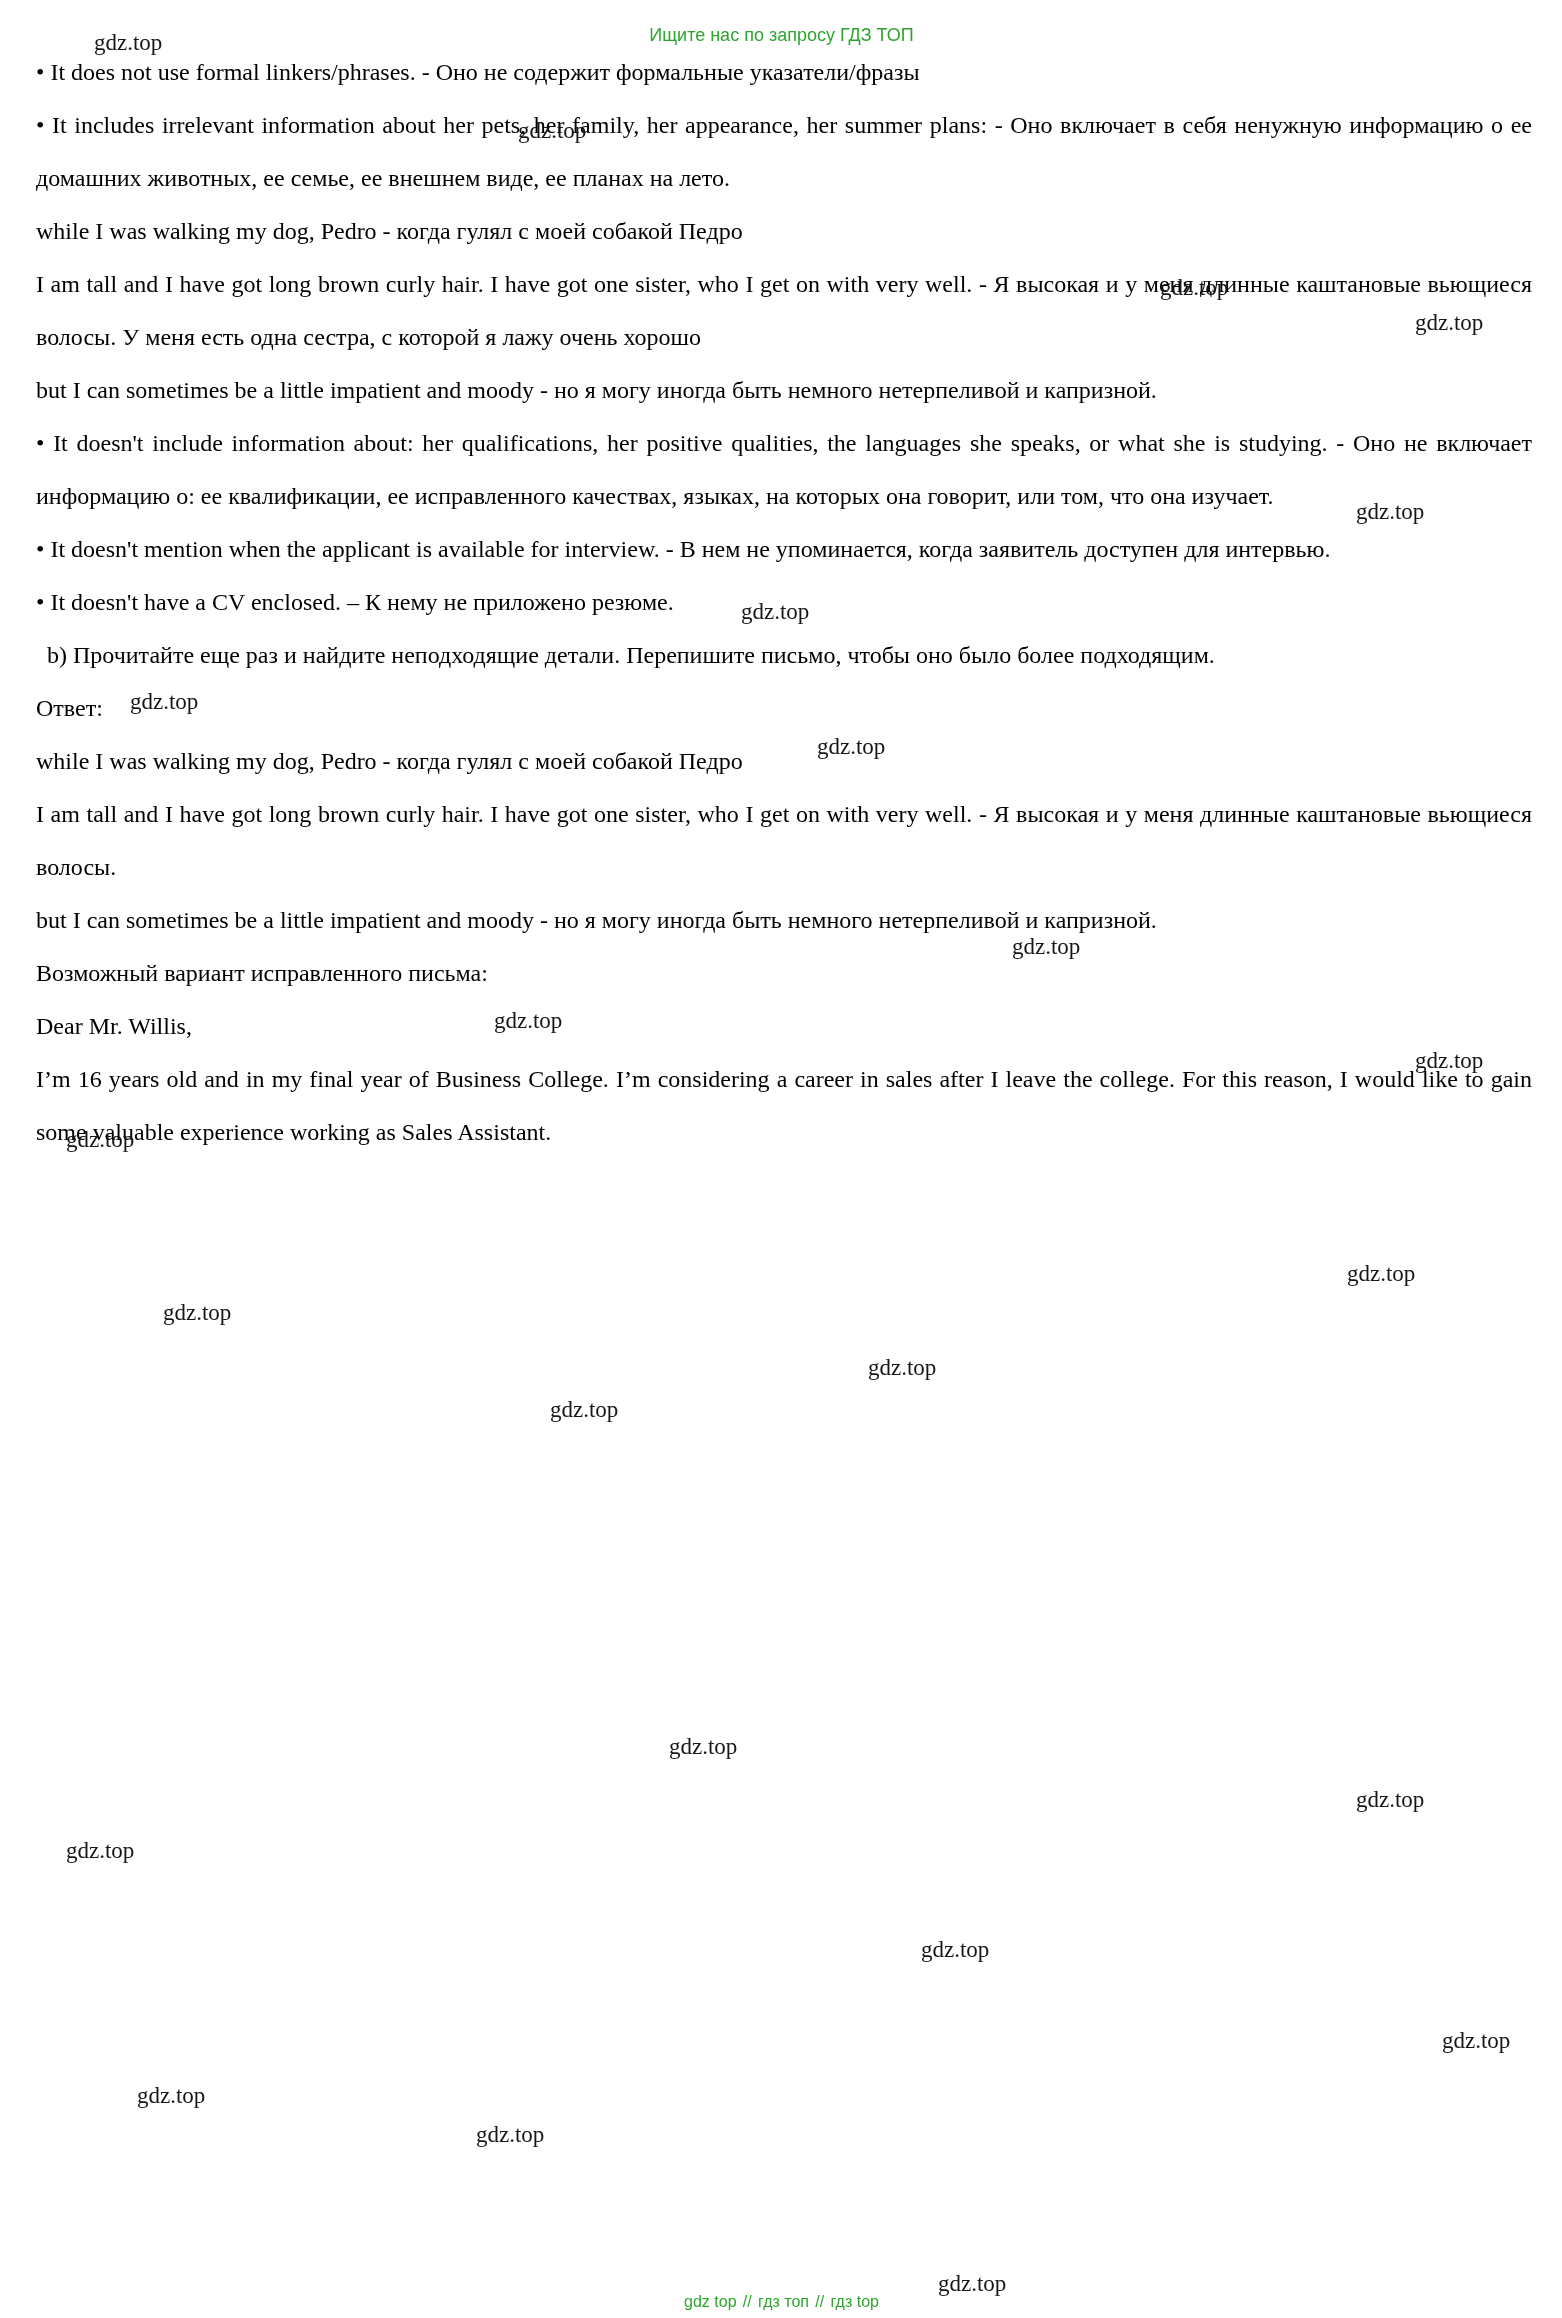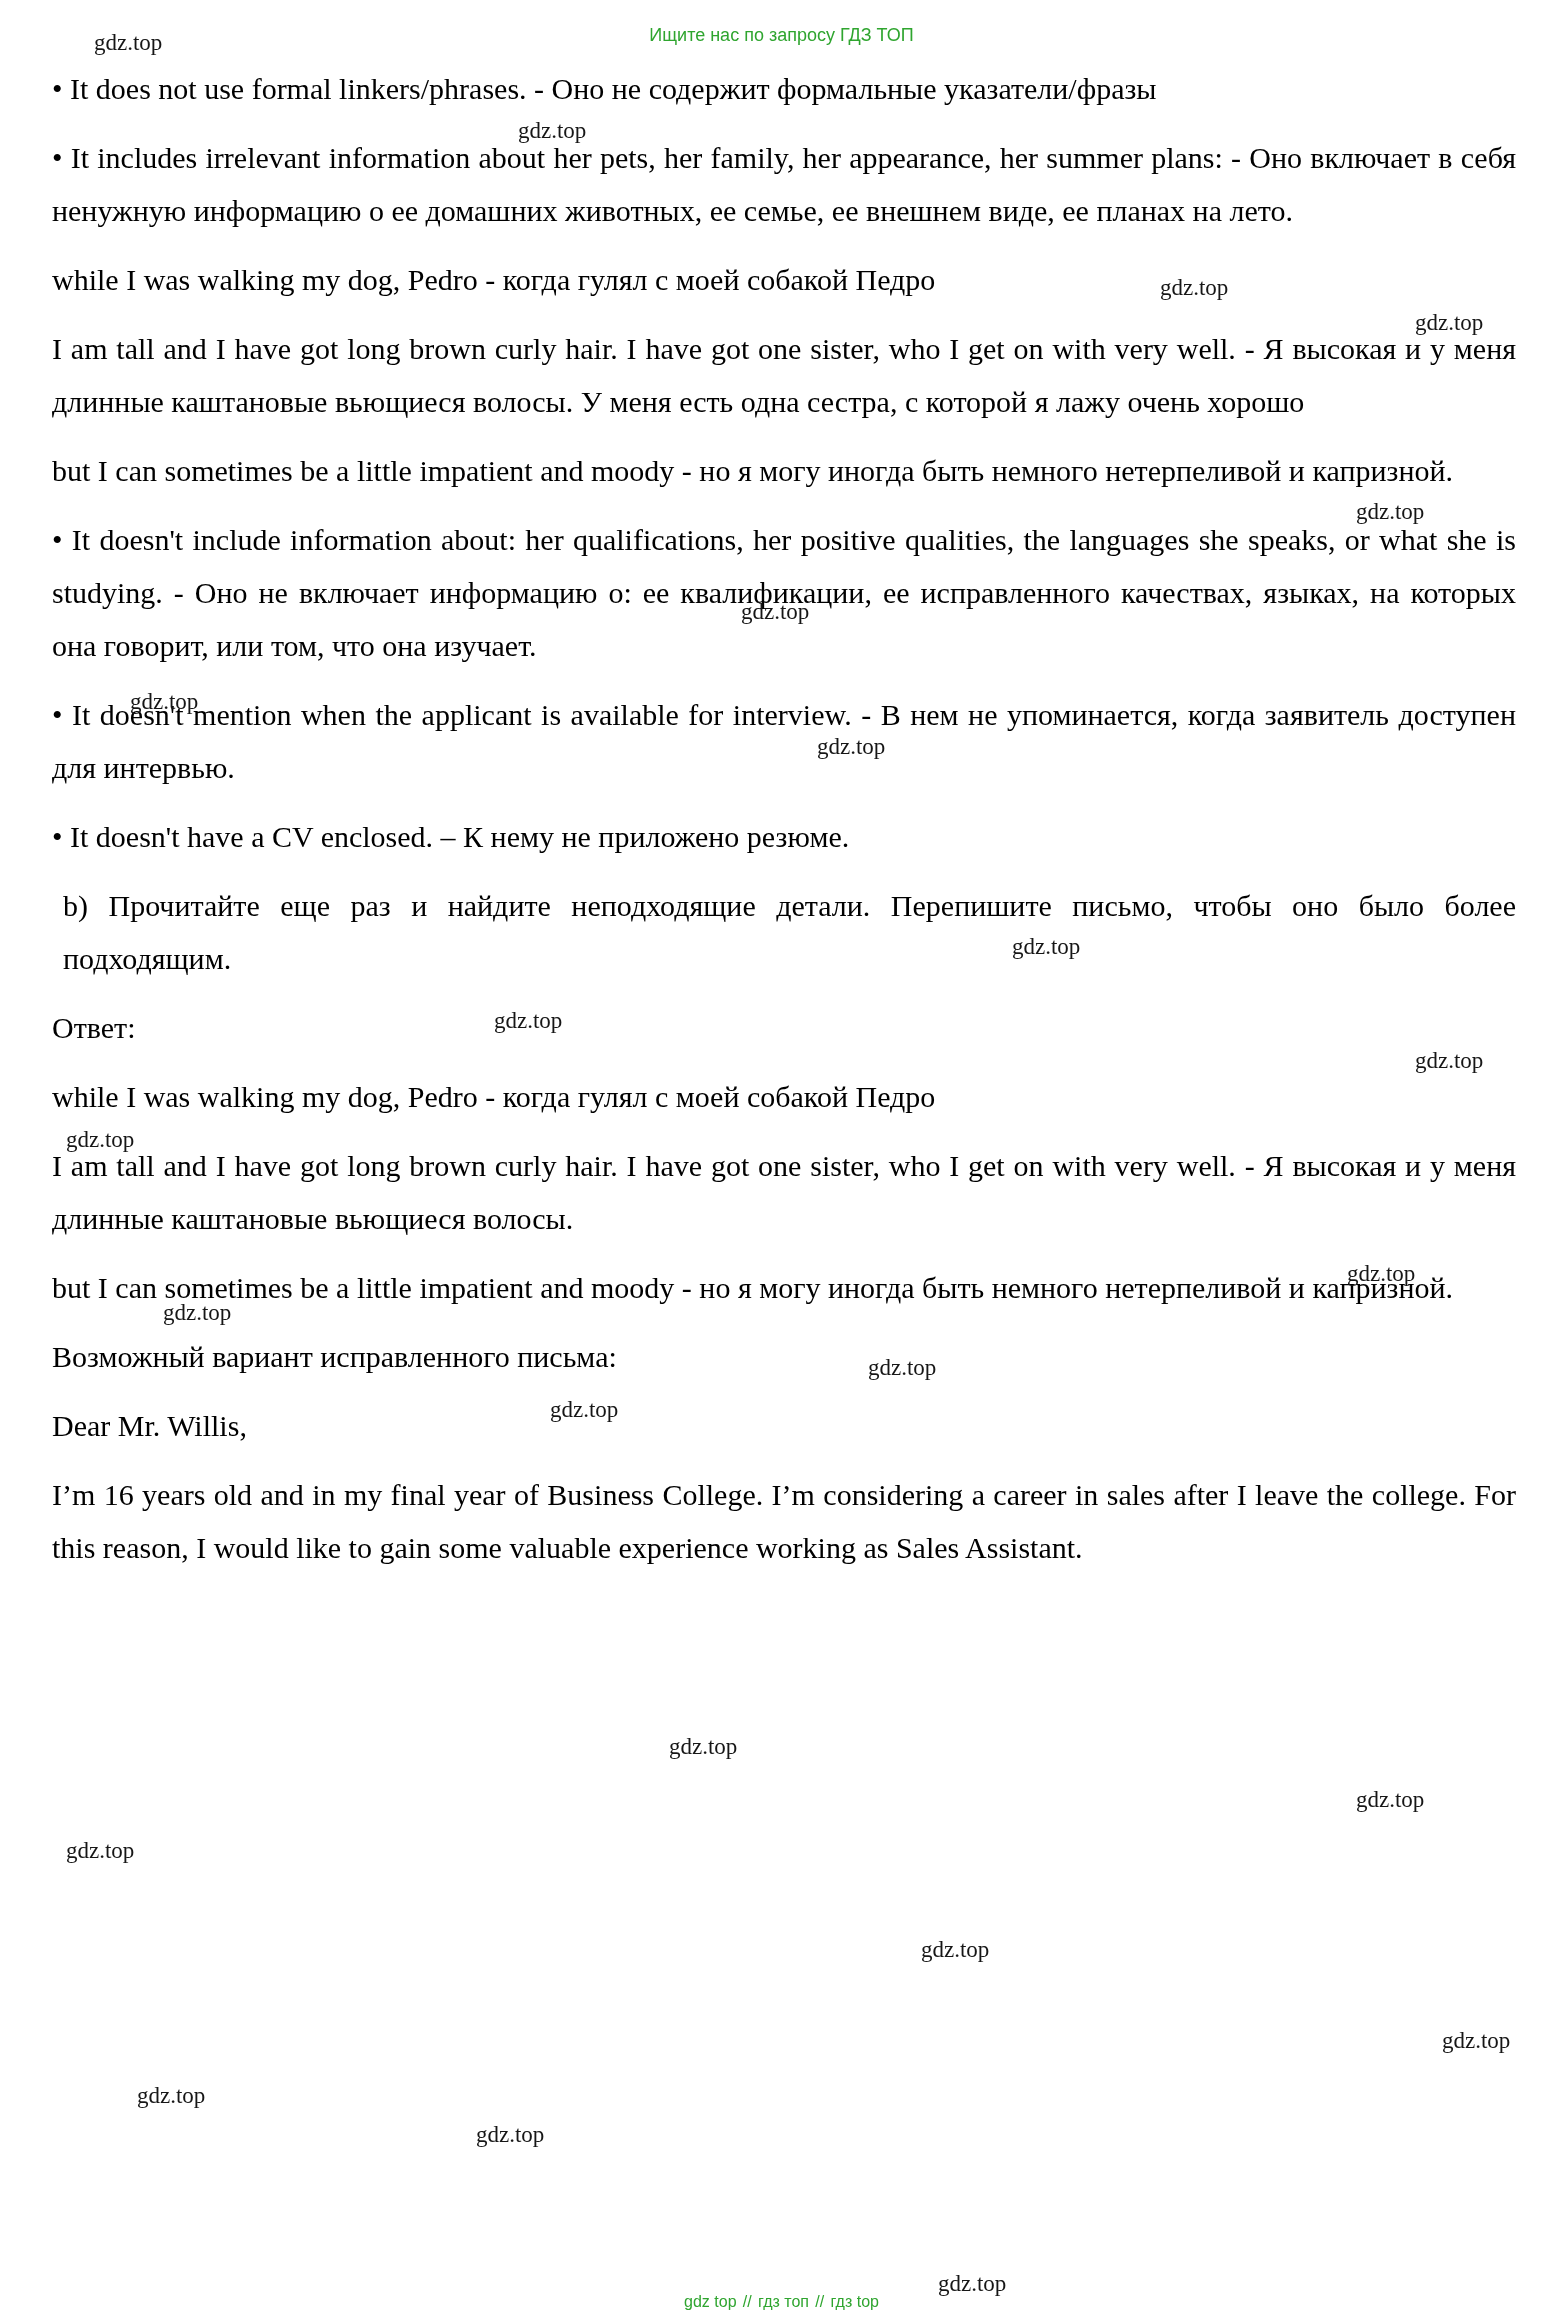--- a/index.html
+++ b/index.html
@@ -26,22 +26,22 @@
     color: #2fa52f;
     z-index: 3;
     margin-top: 20px;
   }
   .content {
     position: relative;
     padding: 46px 31px 0 36px;
     z-index: 1;
   }
   p.para {
-    margin: 16px;
-    font-size: 30px;
+    margin: 0;
+    font-size: 24px;
     line-height: 53px;
     text-align: justify;
   }
   .mt-sm   { margin-top: 7.9px; }
   .mt-line  { margin-top: 53px; }
   .mt-line2 { margin-top: 57px; }
   .mt-line3 { margin-top: 55px; }
   .indent   { padding-left: 11px; }
   .watermark-layer {
     position: absolute;

